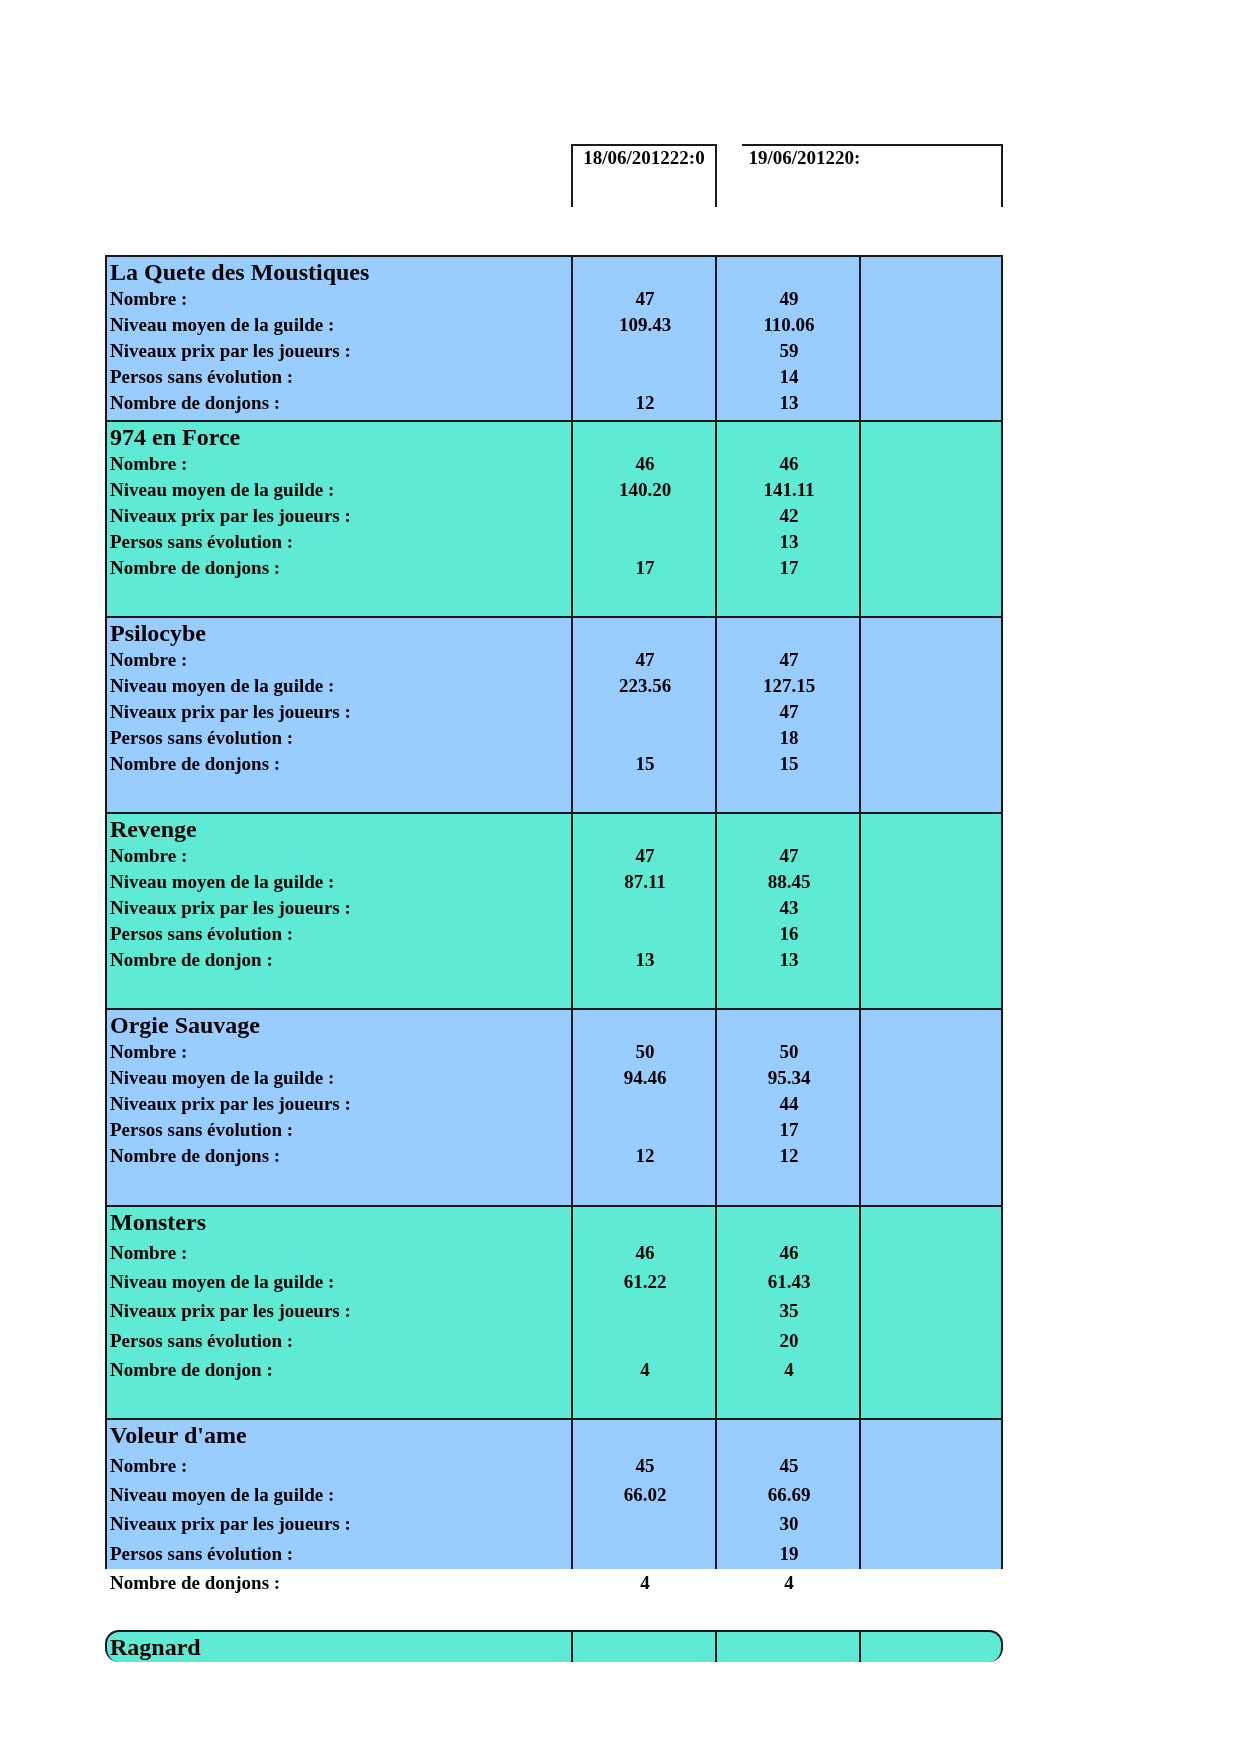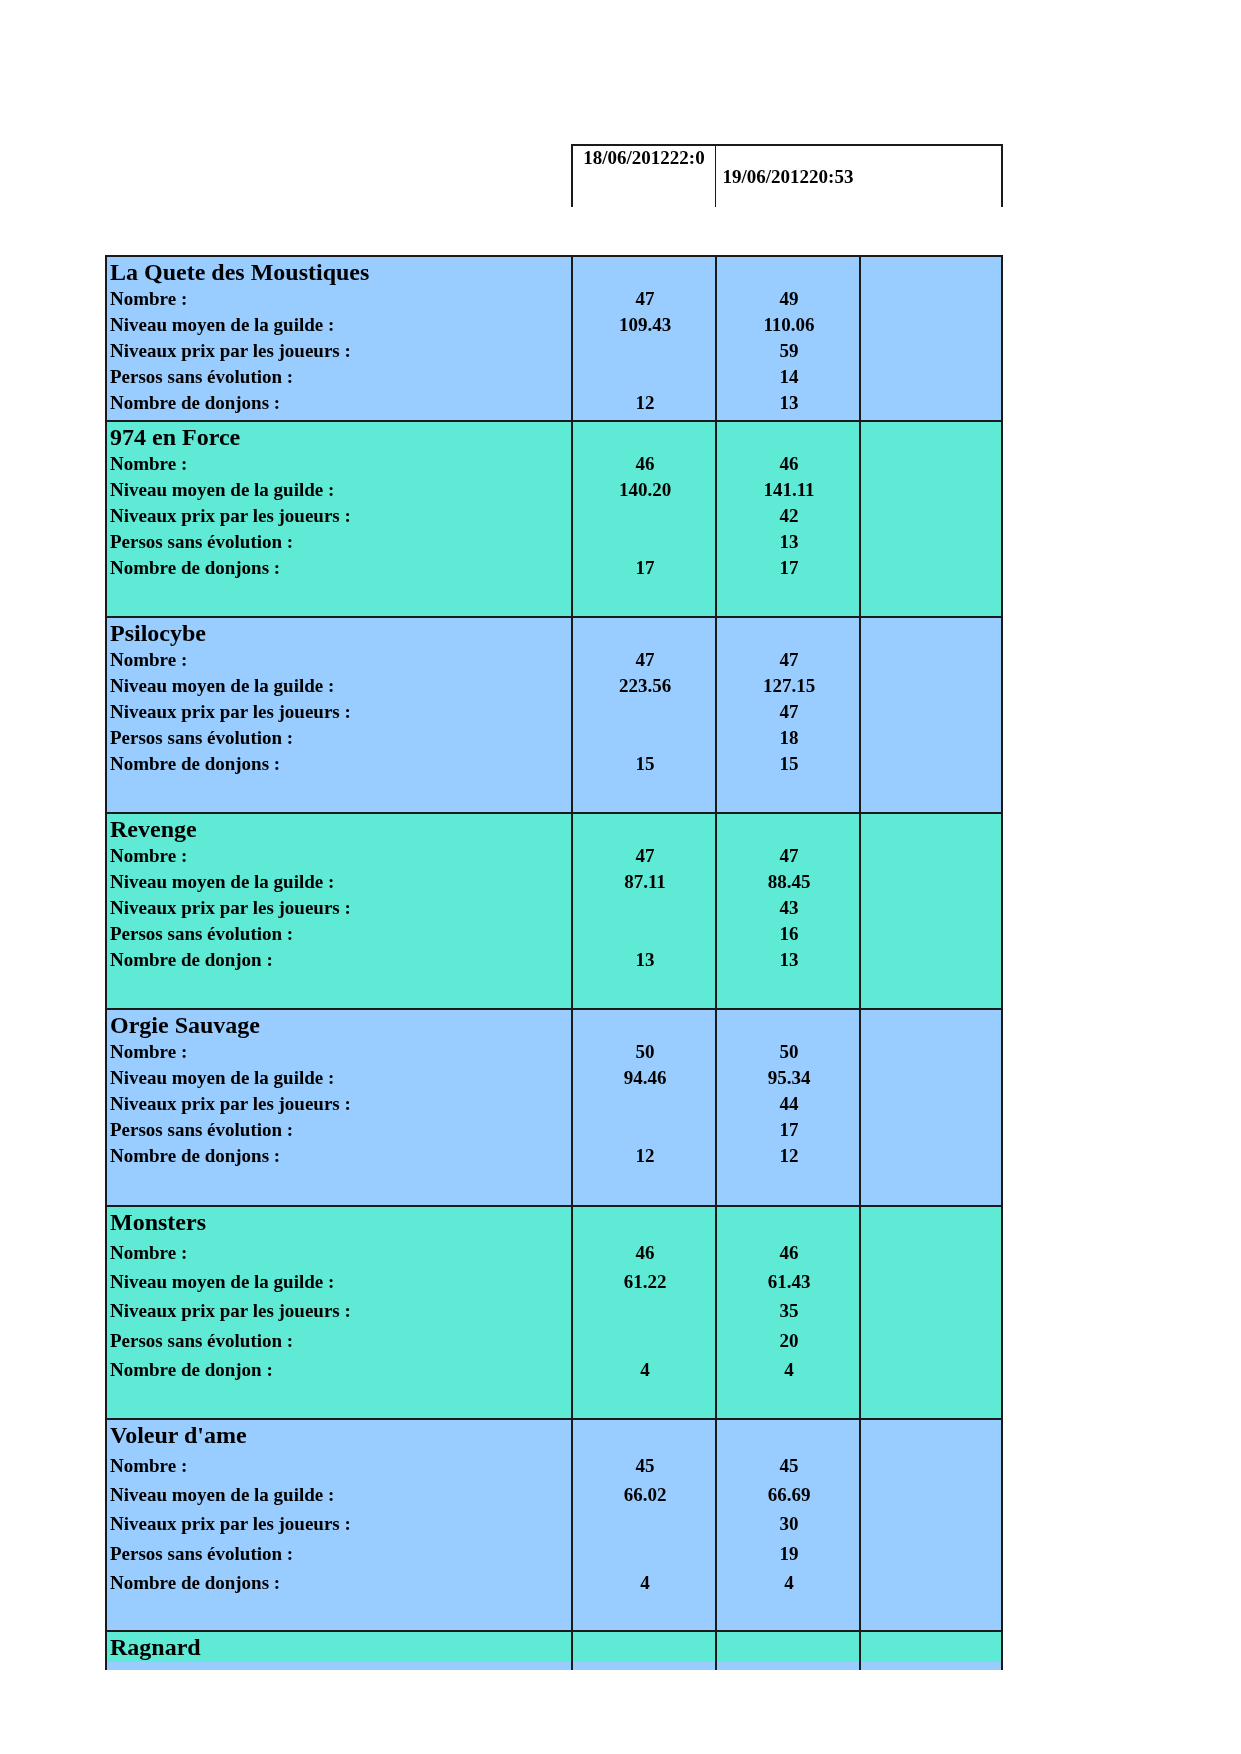--- a/index.html
+++ b/index.html
@@ -15,21 +15,21 @@
   .row .v1{position:absolute;left:466px;width:144px;text-align:center;}
   .row .v2{position:absolute;left:610px;width:144px;text-align:center;}
 </style>
 </head>
 <body>
 
 <div class="hdr" style="left:571px;width:146px;">
   <span>18/06/2012</span>
   <span>22:0</span>
 </div>
-<div class="hdr" style="left:716px;width:146px;border-left:none;align-items:center;">
+<div class="hdr" style="left:742px;width:146px;border-left:none;">
   <span>19/06/2012</span>
   <span>20:53</span>
 </div>
 <div class="hdr" style="left:859px;width:144px;border-left:none;"></div>
 
 <div id="blocks">
     <div class="block blue" style="top: 207px; height: 165px;">
       <div class="vline" style="left: 464px;"></div>
       <div class="vline" style="left: 608px;"></div>
       <div class="vline" style="left: 752px;"></div>
@@ -208,21 +208,21 @@
         <span class="lbl">Persos sans évolution :</span>
         <span class="v1"></span>
         <span class="v2">20</span>
       </div>
       <div class="row" style="top: 152px;">
         <span class="lbl">Nombre de donjon :</span>
         <span class="v1">4</span>
         <span class="v2">4</span>
       </div>
     </div>
-    <div class="block blue" style="top: 1370px; height: 252px;">
+    <div class="block blue" style="top: 1370px; height: 151px;">
       <div class="vline" style="left: 464px;"></div>
       <div class="vline" style="left: 608px;"></div>
       <div class="vline" style="left: 752px;"></div>
       <div class="gname">Voleur d'ame</div>
       <div class="row" style="top: 35px;">
         <span class="lbl">Nombre :</span>
         <span class="v1">45</span>
         <span class="v2">45</span>
       </div>
       <div class="row" style="top: 64px;">
@@ -239,19 +239,19 @@
         <span class="lbl">Persos sans évolution :</span>
         <span class="v1"></span>
         <span class="v2">19</span>
       </div>
       <div class="row" style="top: 152px;">
         <span class="lbl">Nombre de donjons :</span>
         <span class="v1">4</span>
         <span class="v2">4</span>
       </div>
     </div>
-    <div class="block yellow" style="top: 1582px; height: 32px;">
+    <div class="block yellow" style="top: 1582px; height: 32px; border-radius: 14px;">
       <div class="vline" style="left: 464px;"></div>
       <div class="vline" style="left: 608px;"></div>
       <div class="vline" style="left: 752px;"></div>
       <div class="gname">Ragnard</div>
     </div>
   </div>
 
 </body></html>

